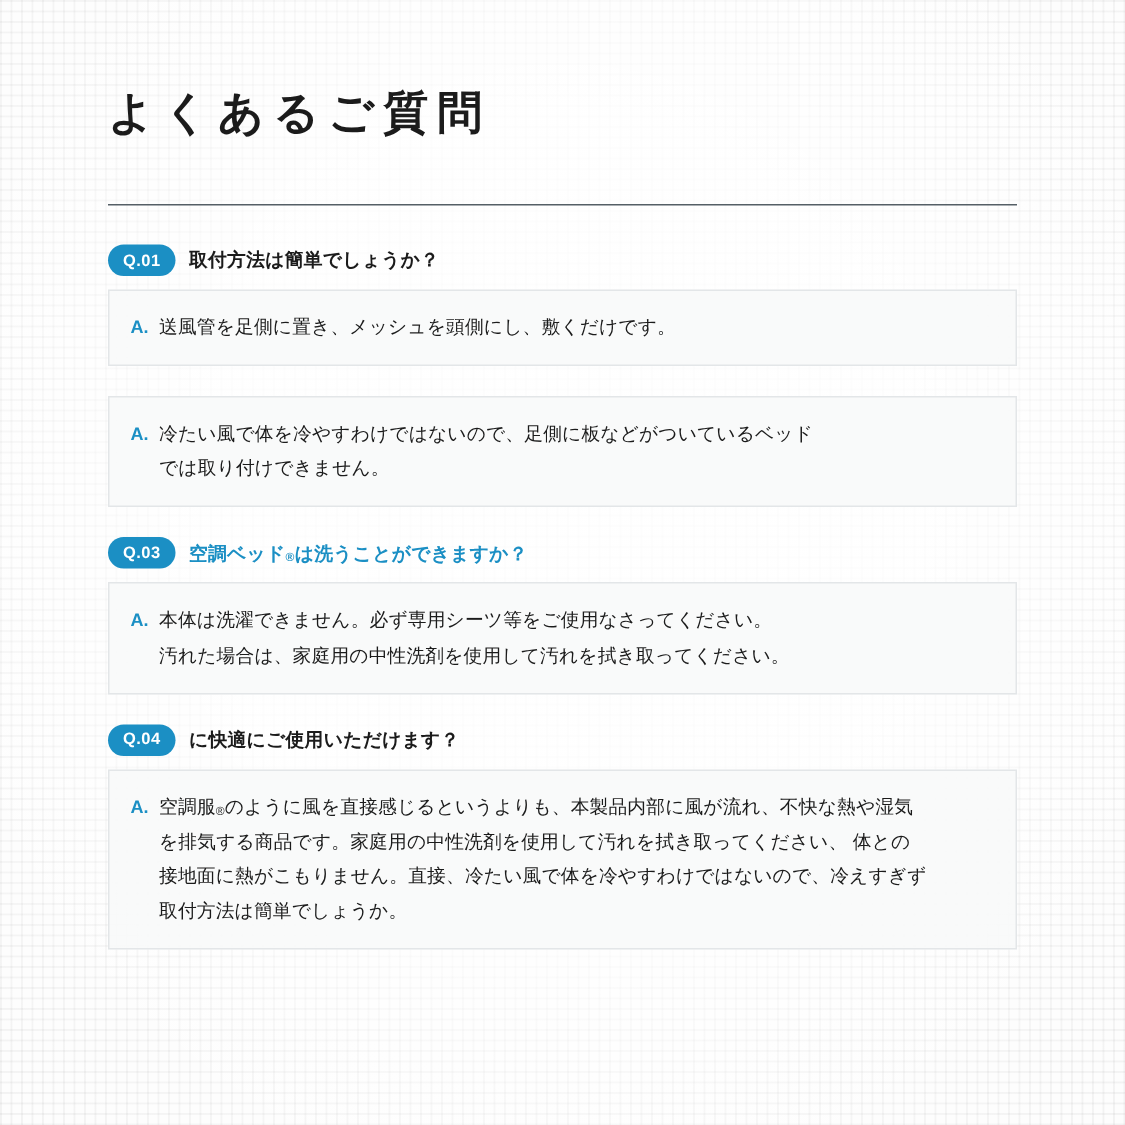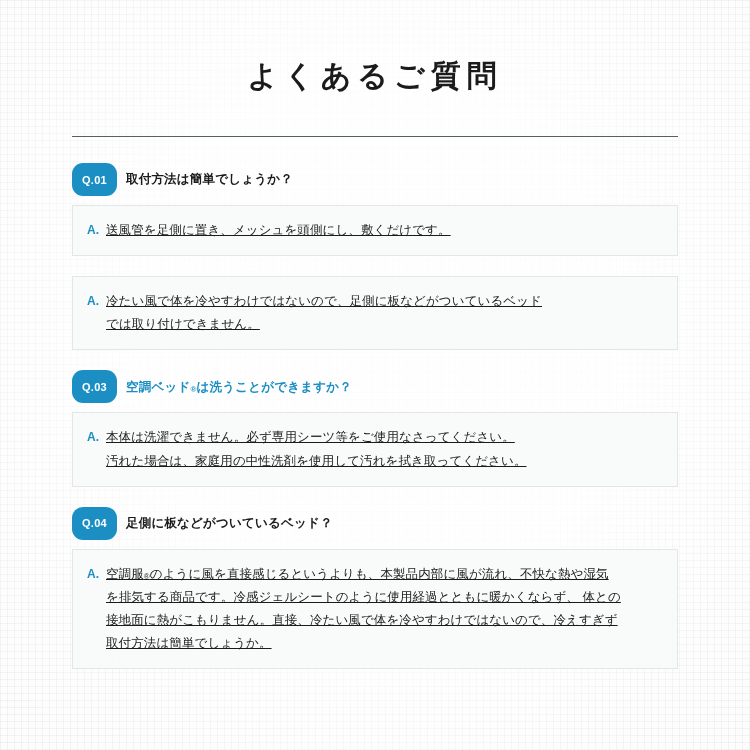--- a/index.html
+++ b/index.html
@@ -31,21 +31,20 @@
     pointer-events: none;
     background: radial-gradient(ellipse at 50% 45%, rgba(255,255,255,0.85) 45%, rgba(255,255,255,0.25) 78%, rgba(255,255,255,0) 100%);
   }
   .content {
     position: relative;
     z-index: 2;
     padding: 0 72px;
   }
   .title-block {
     padding-top: 58px;
-    text-align: center;
   }
   .title {
     font-size: 30px;
     letter-spacing: 6px;
     color: #1b1b1b;
     font-weight: 700;
     line-height: 1.2;
     margin: 0;
   }
   .divider {
@@ -60,21 +59,21 @@
     margin-bottom: 20px;
   }
   .q-row {
     display: flex;
     align-items: center;
     gap: 9px;
   }
   .q-badge {
     flex: 0 0 auto;
     width: 45px;
-    height: 33px;
+    height: 21px;
     border-radius: 11px;
     background: #1b8fc4;
     color: #ffffff;
     font-size: 11px;
     font-weight: 700;
     letter-spacing: 0.3px;
     display: flex;
     align-items: center;
     justify-content: center;
   }
@@ -106,21 +105,20 @@
   }
   .a-body {
     font-size: 12.5px;
     color: #1b1b1b;
     line-height: 1.85;
     letter-spacing: 0.1px;
   }
   .a-body .line {
     display: block;
     white-space: nowrap;
-    text-decoration: underline;
   }
   sub.reg {
     font-size: 8px;
     vertical-align: baseline;
     position: relative;
     top: 1px;
   }
 </style>
 </head>
 <body>
@@ -169,27 +167,27 @@
           <span class="a-body">
             <span class="line">本体は洗濯できません。必ず専用シーツ等をご使用なさってください。</span>
             <span class="line">汚れた場合は、家庭用の中性洗剤を使用して汚れを拭き取ってください。</span>
           </span>
         </div>
       </div>
 
       <div class="faq-item">
         <div class="q-row">
           <span class="q-badge">Q.04</span>
-          <span class="q-text">足側に板などがついているベッド？</span>
+          <span class="q-text">に快適にご使用いただけます？</span>
         </div>
         <div class="a-box">
           <span class="a-label">A.</span>
           <span class="a-body">
             <span class="line">空調服<sub class="reg">®</sub>のように風を直接感じるというよりも、本製品内部に風が流れ、不快な熱や湿気</span>
-            <span class="line">を排気する商品です。冷感ジェルシートのように使用経過とともに暖かくならず、 体との</span>
+            <span class="line">を排気する商品です。家庭用の中性洗剤を使用して汚れを拭き取ってください、 体との</span>
             <span class="line">接地面に熱がこもりません。直接、冷たい風で体を冷やすわけではないので、冷えすぎず</span>
             <span class="line">取付方法は簡単でしょうか。</span>
           </span>
         </div>
       </div>
 
     </div>
   </div>
 </div>
 

